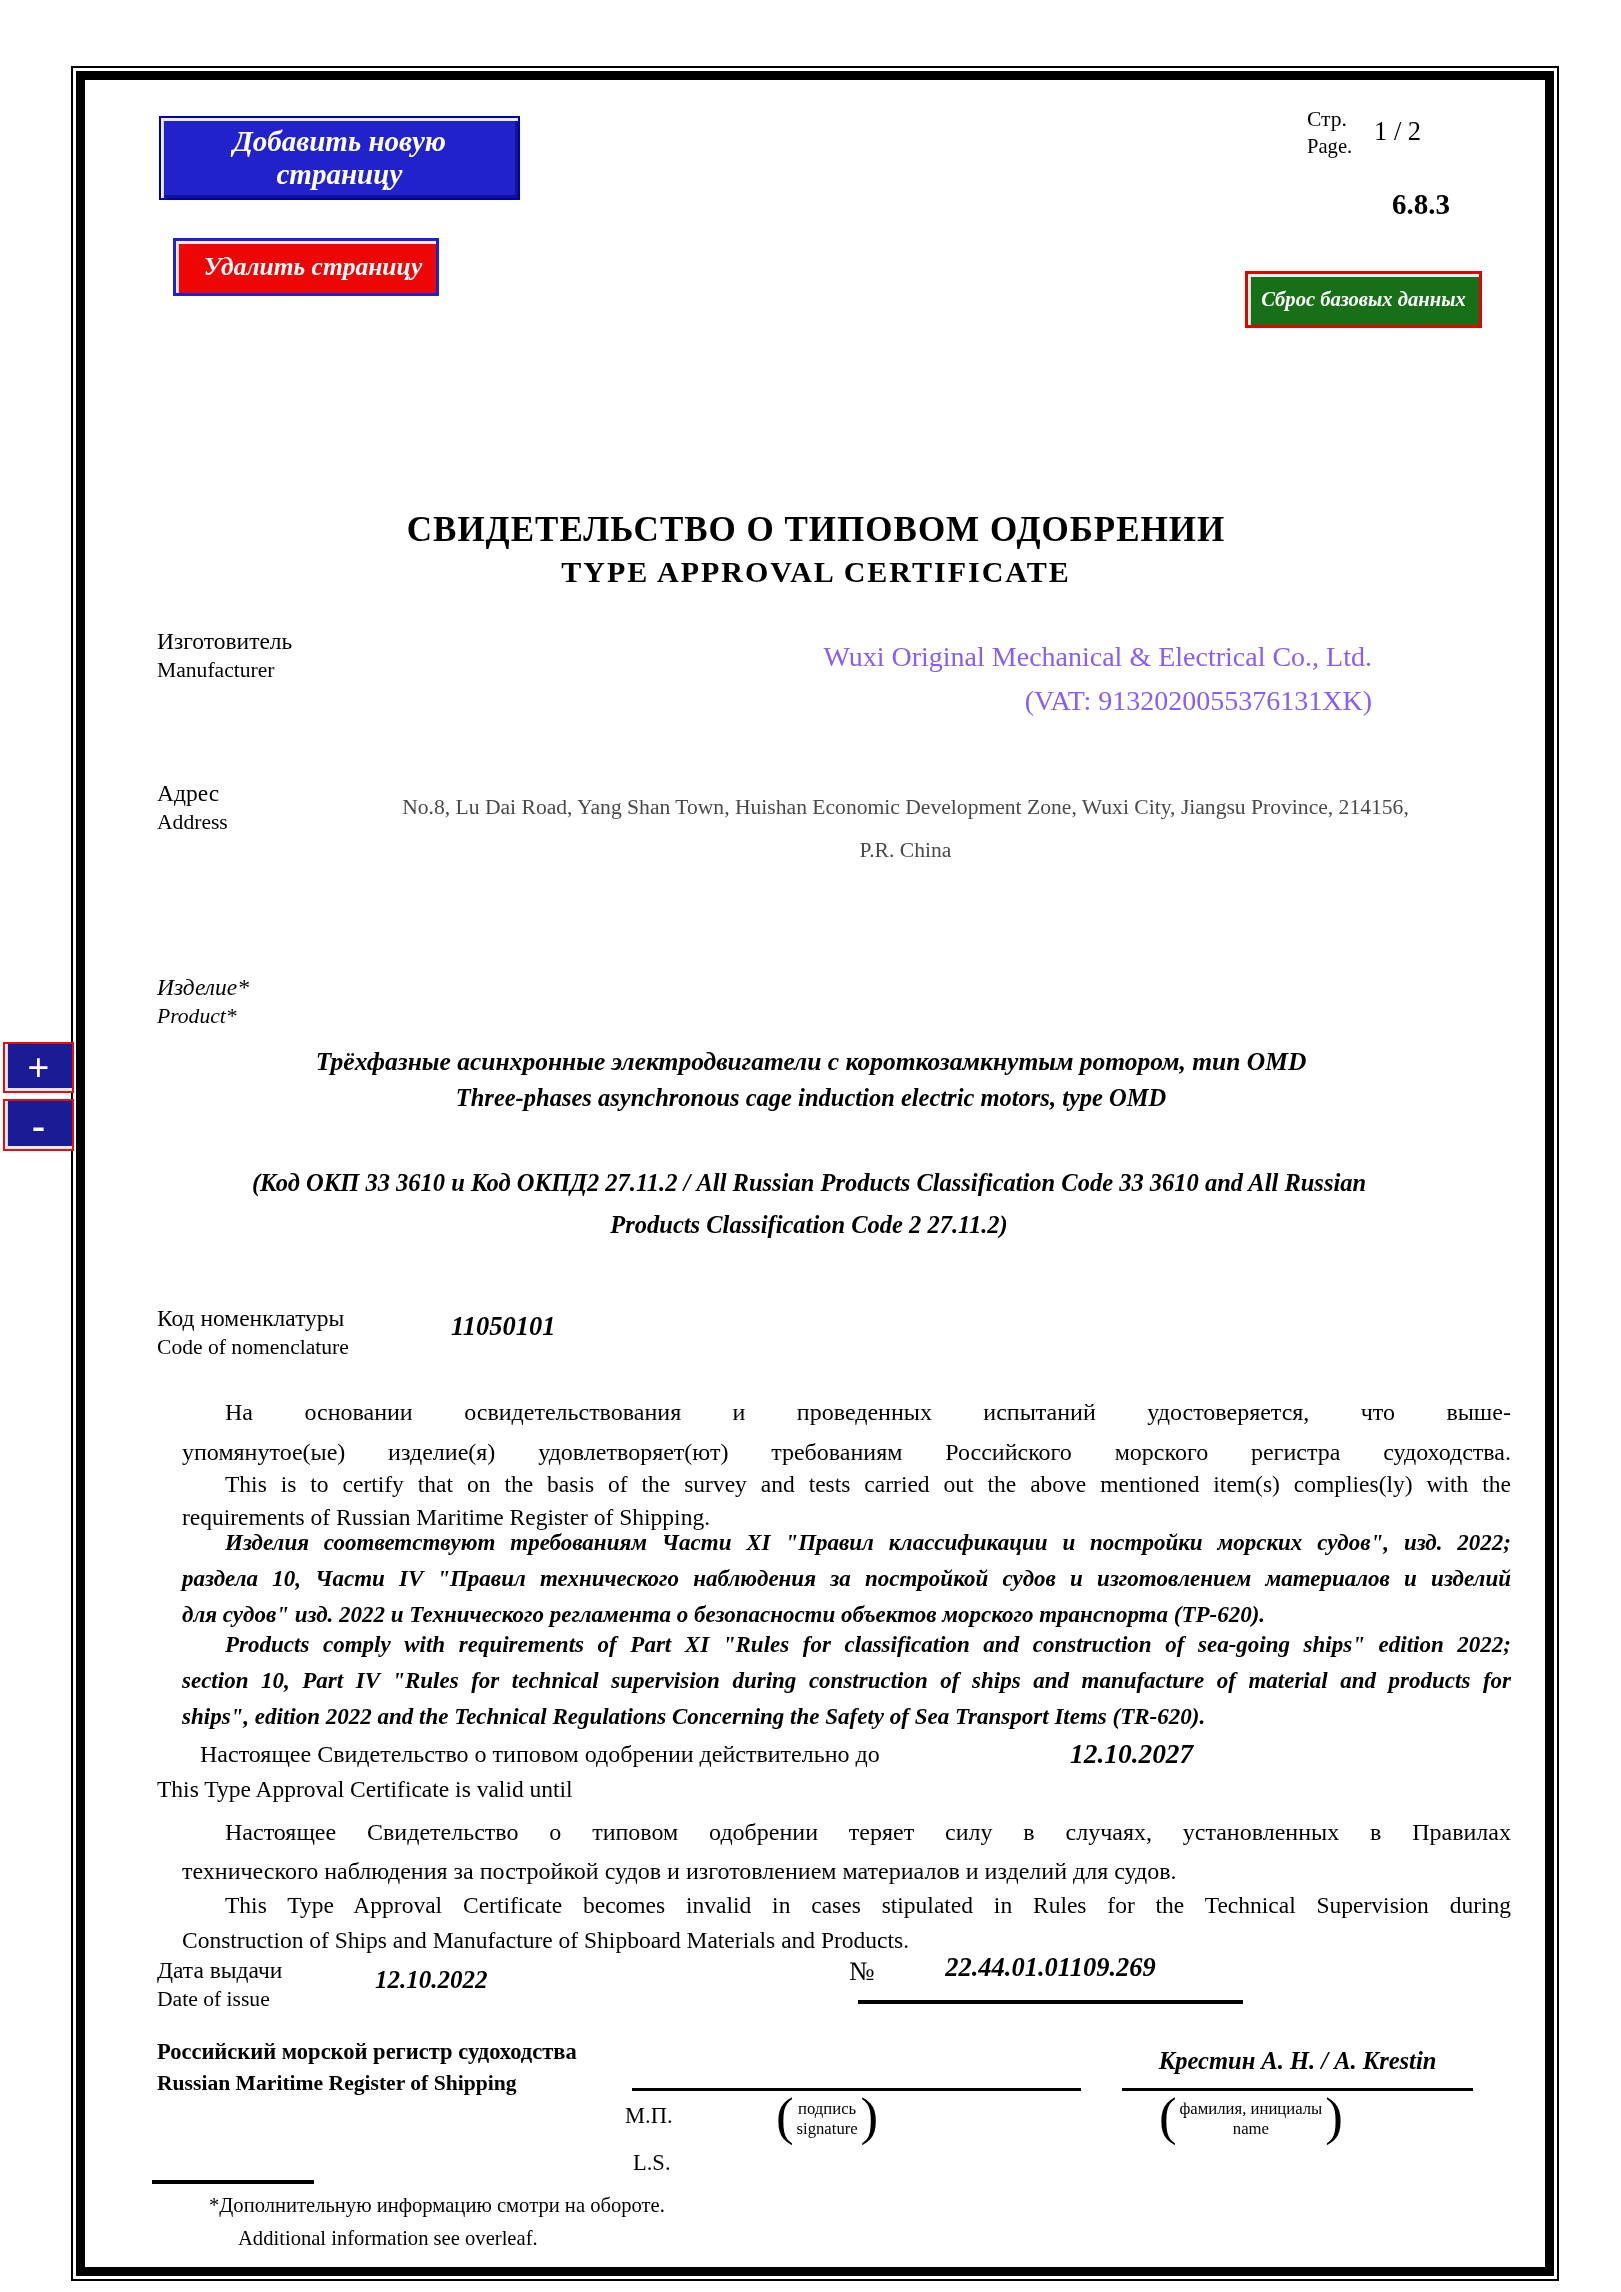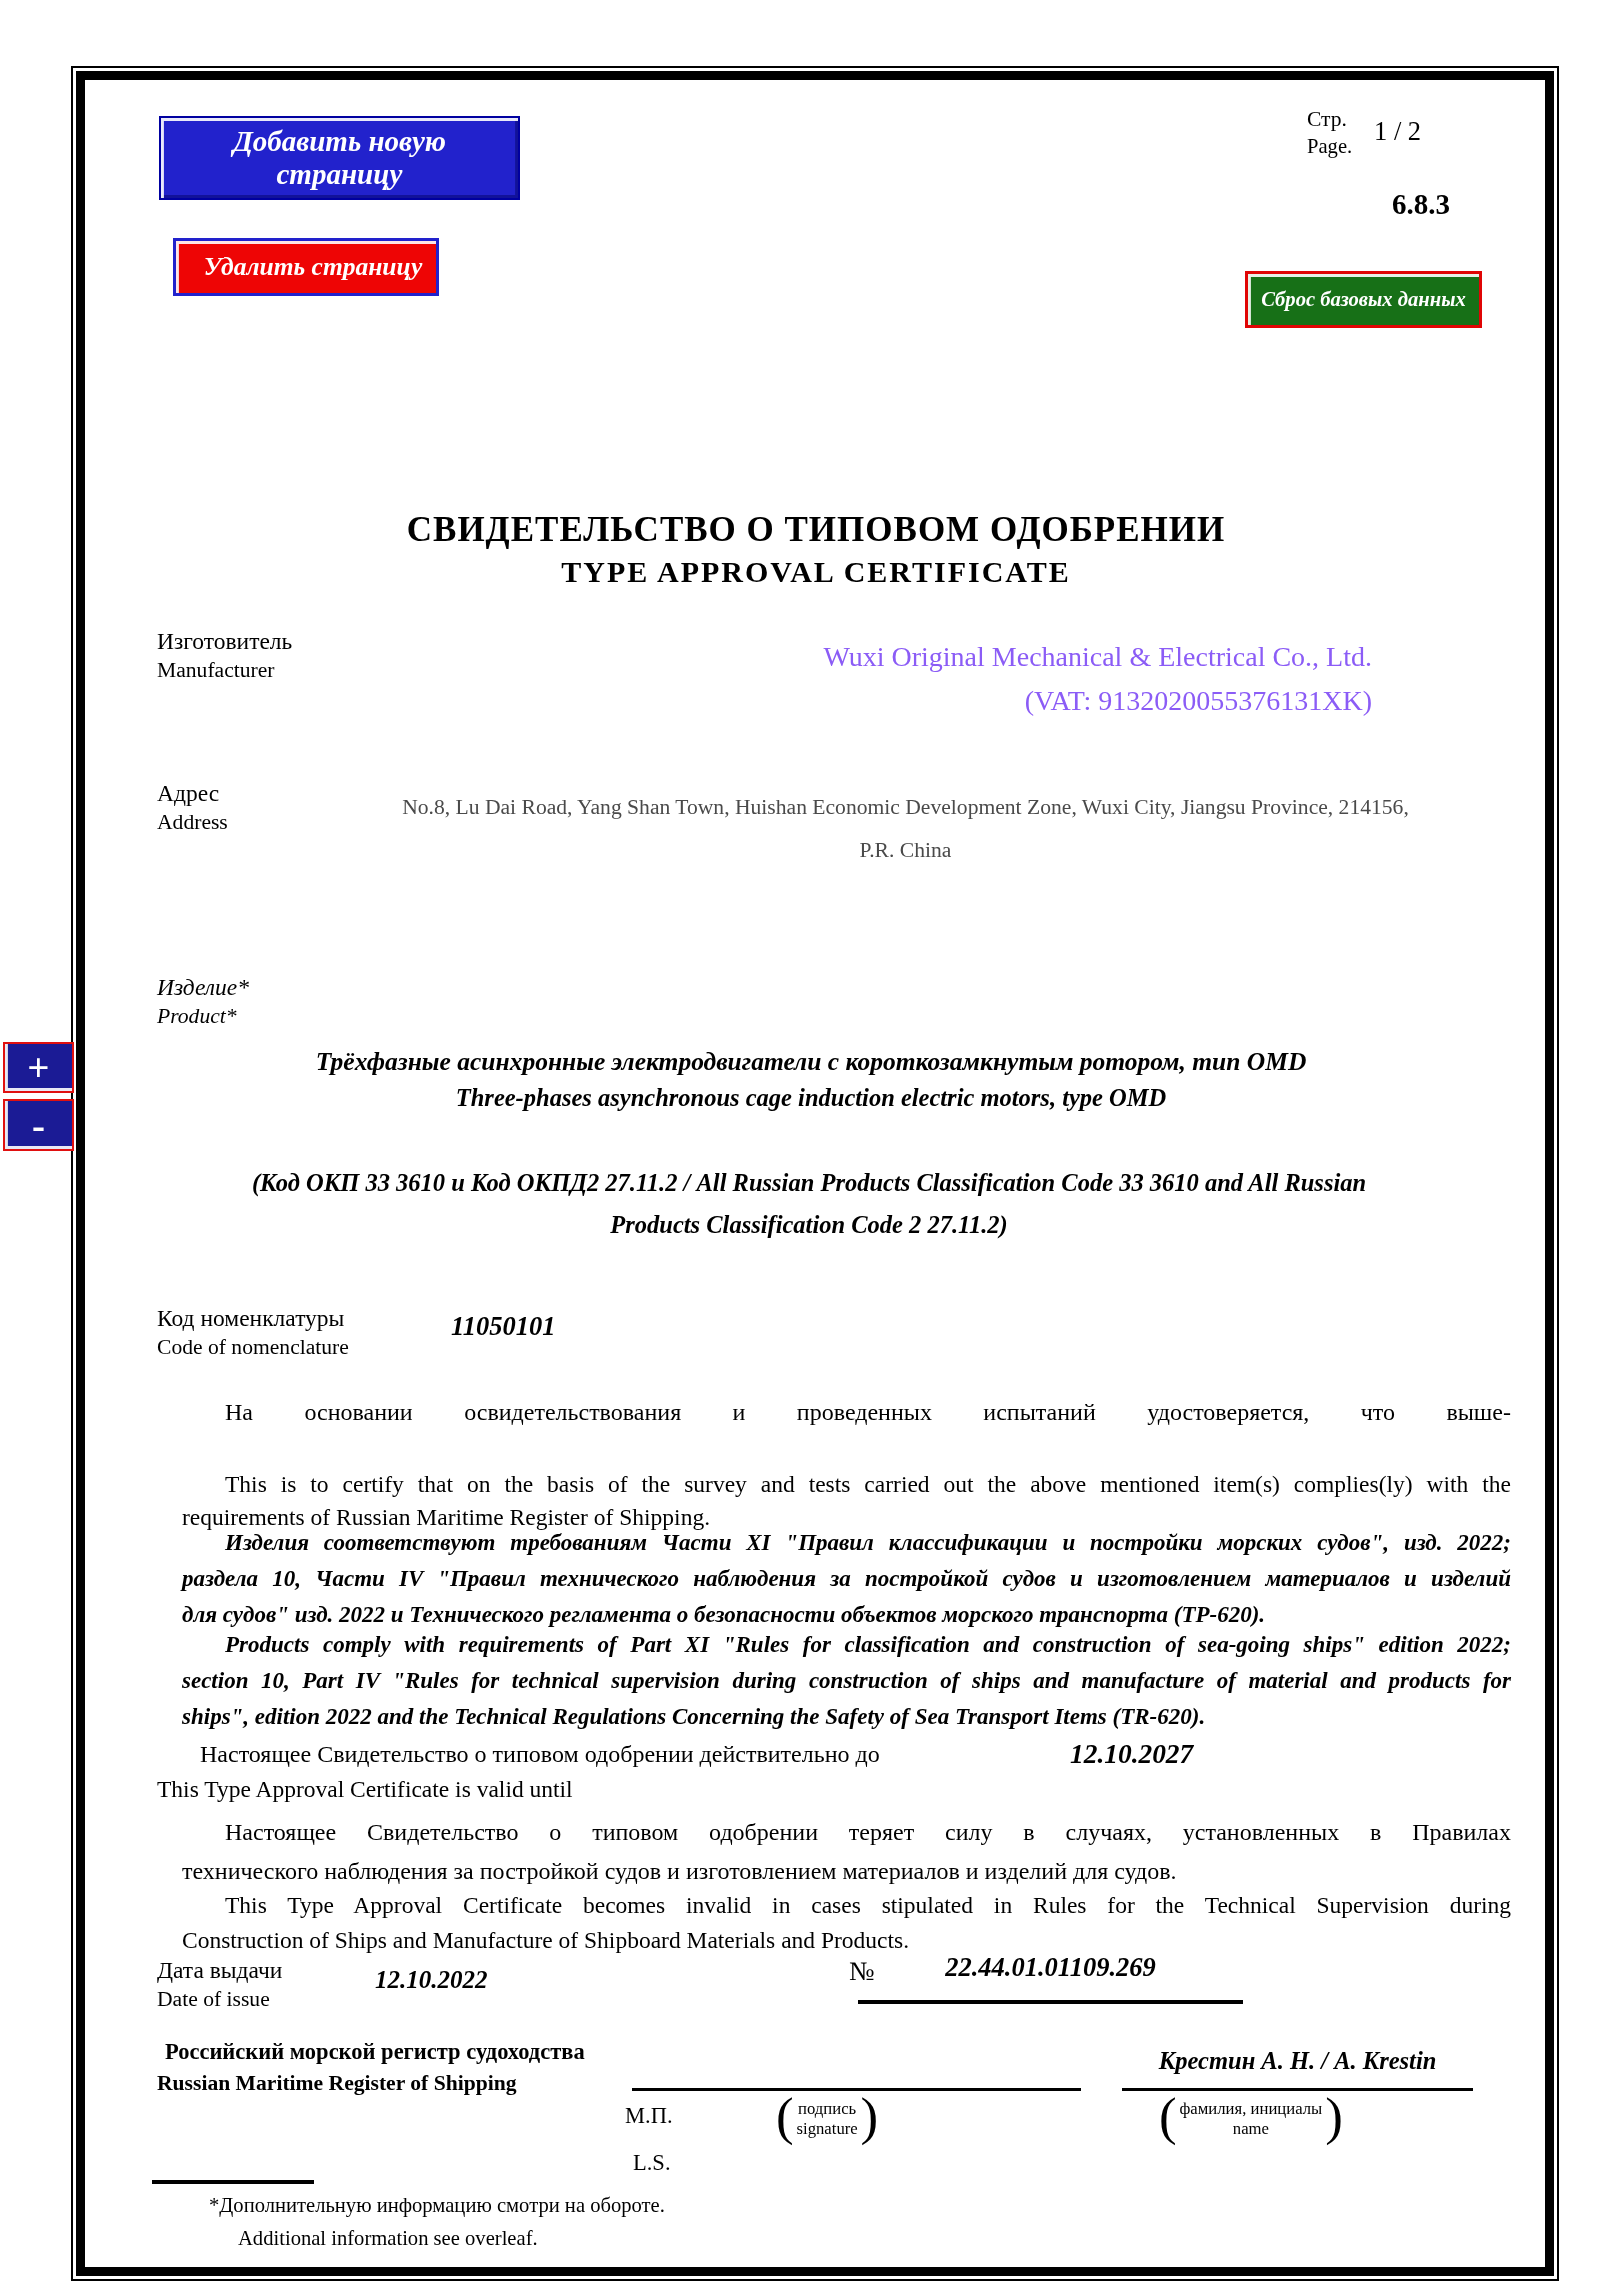--- a/index.html
+++ b/index.html
@@ -69,21 +69,21 @@
   #valid-en{left:157px;top:1776px;font-size:23.5px;}
   #valid-date{left:1070px;top:1739px;font-size:27.4px;font-weight:bold;font-style:italic;}
 
   
   #issue-date{left:375px;top:1966px;font-size:25px;font-weight:bold;font-style:italic;}
   #num-sign{left:849px;top:1956px;font-size:26.5px;}
   #num-value{left:858px;top:1952px;width:385px;text-align:center;font-size:26.5px;font-weight:bold;font-style:italic;}
   #num-line{left:858px;top:2000px;width:385px;height:3.9px;background:#000;}
 
   
-  #org-ru{left:165px;top:2039px;font-size:22.5px;font-weight:bold;}
+  #org-ru{left:157px;top:2039px;font-size:22.5px;font-weight:bold;}
   #org-en{left:157px;top:2071px;font-size:21.6px;font-weight:bold;}
   #sig-line{left:632px;top:2088px;width:449px;height:2.9px;background:#000;}
   #name-line{left:1122px;top:2088px;width:351px;height:2.9px;background:#000;}
   #signer{left:1122px;top:2047px;width:351px;text-align:center;font-size:24.5px;font-weight:bold;font-style:italic;}
   .paren-group{position:absolute;display:flex;align-items:center;gap:2.9px;}
   #sig-hint{left:776px;top:2090px;} #name-hint{left:1159px;top:2090px;}
   .paren-group .stack{display:flex;flex-direction:column;align-items:center;font-size:16.7px;line-height:20.6px;}
   .paren-group .bigparen{font-size:53px;font-weight:400;line-height:1;padding-bottom:5.9px;}
   #mp{left:625px;top:2103px;font-size:22.5px;} #ls{left:633px;top:2150px;font-size:22.5px;}
 
@@ -145,20 +145,21 @@
     </div>
 
   <div id="nom-label" class="lbl">
     <span class="ru">Код номенклатуры</span>
     <span class="en">Code of nomenclature</span>
   </div>
   <div id="nom-value" class="abs">11050101</div>
 
   <div id="certify-ru" class="para lines">
       <div class="line stretch indent">На основании освидетельствования и проведенных испытаний удостоверяется, что выше-</div>
+      <div class="line stretch">упомянутое(ые) изделие(я) удовлетворяет(ют) требованиям Российского морского регистра судоходства.</div>
     </div>
   <div id="certify-en" class="para lines">
       <div class="line stretch indent">This is to certify that on the basis of the survey and tests carried out the above mentioned item(s) complies(ly) with the</div>
       <div class="line">requirements of Russian Maritime Register of Shipping.</div>
     </div>
   <div id="comply-ru" class="para lines">
       <div class="line stretch indent">Изделия соответствуют требованиям Части XI "Правил классификации и постройки морских судов", изд. 2022;</div>
       <div class="line stretch">раздела 10, Части IV "Правил технического наблюдения за постройкой судов и изготовлением материалов и изделий</div>
       <div class="line">для судов" изд. 2022 и Технического регламента о безопасности объектов морского транспорта (ТР-620).</div>
     </div>

